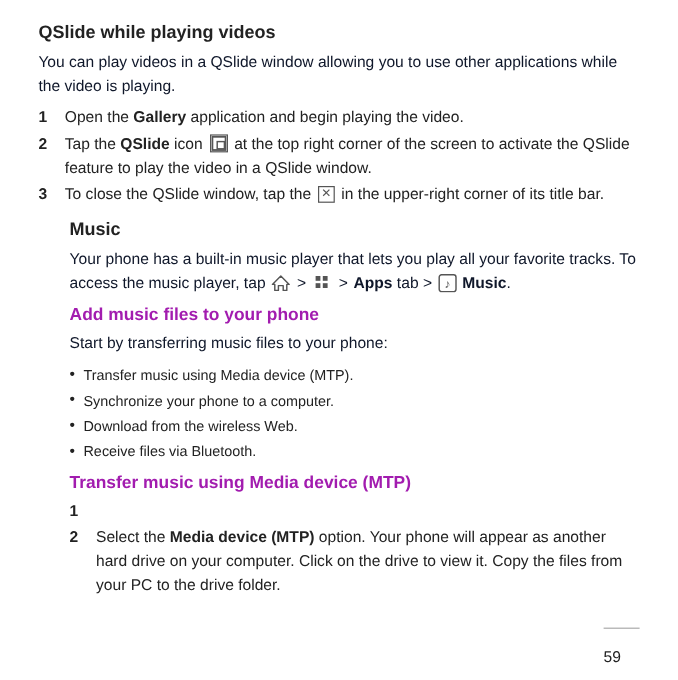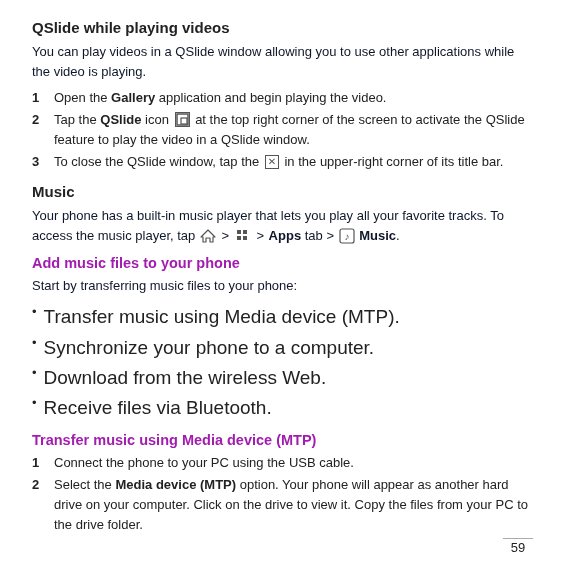--- a/index.html
+++ b/index.html
@@ -76,25 +76,25 @@
       flex-shrink: 0;
     }
 
     .bullet-list {
       list-style: none;
       padding: 0;
       margin: 2px 0 6px 0;
     }
 
     .bullet-list li {
-      font-size: 19px;
+      font-size: 12px;
       line-height: 1.55;
       color: #222222;
       display: flex;
-      align-items: flex-start;
+      align-items: flex-end;
       margin-bottom: 1px;
     }
 
     .bullet-list li::before {
       content: '•';
       margin-right: 7px;
       flex-shrink: 0;
       font-size: 13px;
     }
 
@@ -126,27 +126,27 @@
       color: #555;
     }
 
     .page-number {
       position: absolute;
       bottom: 12px;
       right: 32px;
       font-size: 13px;
       color: #222;
       border-top: 1.5px solid #aaa;
-      padding-top: 1px;
+      padding-top: 16px;
       min-width: 30px;
-      text-align: center;
     }
 
     .section-music {
       margin-top: 10px;
+      margin-left: 26px;
     }
 
     .gt-symbol {
       font-size: 13px;
       margin: 0 1px;
     }
   </style>
 </head>
 <body>
 
@@ -227,21 +227,20 @@
         </li>
       <li>
           <span>Receive files via Bluetooth.</span>
         </li>
     </ul>
 
     <div class="section-subheading">Transfer music using Media device (MTP)</div>
     <ol class="numbered-list">
       <li>
         <span class="num">1</span>
-        <span>Connect the phone to your PC using the USB cable.</span>
       </li>
       <li>
         <span class="num">2</span>
         <span>Select the <span class="bold-inline">Media device (MTP)</span><span> option. Your phone will appear as another hard drive on your computer. Click on the drive to view it. Copy the files from your PC to the drive folder.</span></span>
       </li>
     </ol>
   </div>
 
   <div class="page-number">59</div>
 

